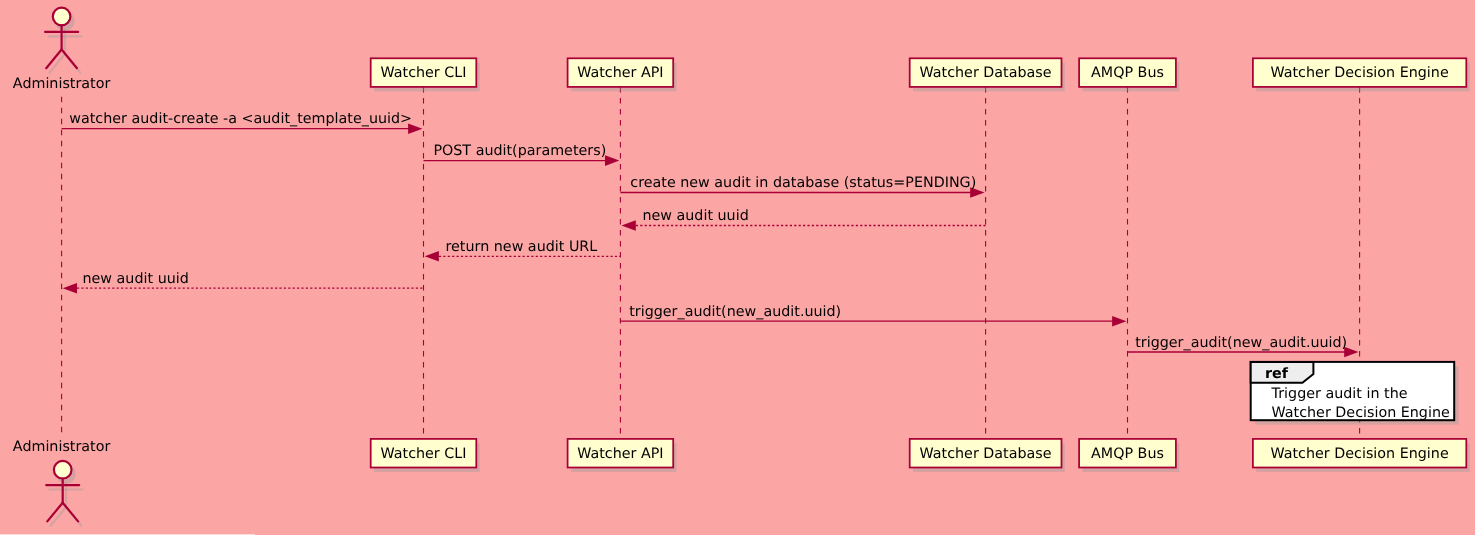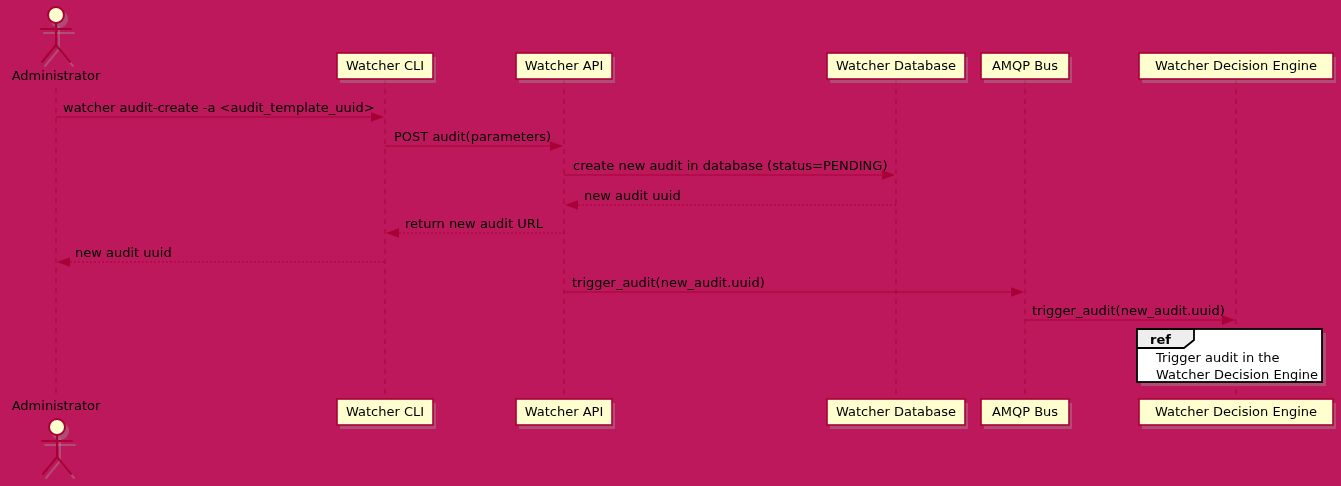--- a/index.html
+++ b/index.html
@@ -1,16 +1,16 @@
 <!DOCTYPE html>
 <html><head>
 <meta charset="utf-8">
 <style>
   html,body{margin:0;padding:0;background:#ffffff;}
-  .canvas{width:1341px;height:486px;position:relative;background:#be185d;overflow:hidden;}
+  .canvas{width:1341px;height:486px;position:relative;background:#fca5a5;overflow:hidden;}
   svg{display:block;}
   .p-box{fill:#FEFECE;stroke:#A80036;stroke-width:1.6;}
   .shadow{fill:#9b9b9b;opacity:.40;stroke:none;}
   .shadow-stroke{stroke:#9b9b9b;opacity:.40;fill:none;stroke-width:2;stroke-linecap:round;}
   .shadow-head{fill:#9b9b9b;opacity:.40;stroke:#9b9b9b;stroke-width:2;}
   .lifeline{stroke:#A80036;stroke-width:1;stroke-dasharray:5 5;fill:none;}
   .msg{stroke:#A80036;stroke-width:1.2;fill:none;}
   .msg.dashed{stroke-dasharray:2 2;}
   .arrowhead{fill:#A80036;stroke:none;}
   .actor-stroke{stroke:#A80036;stroke-width:2;fill:none;stroke-linecap:round;}

